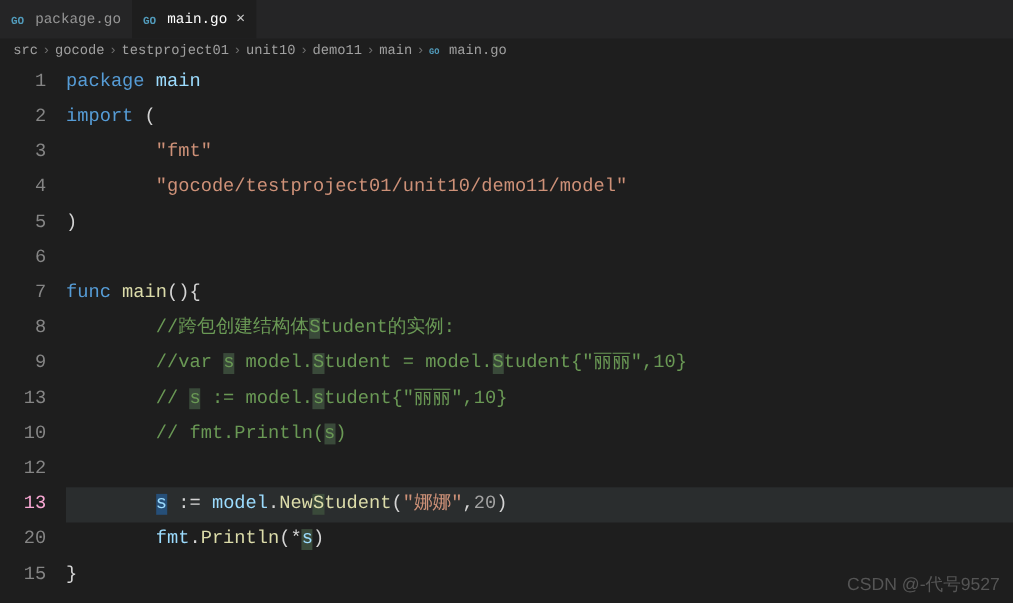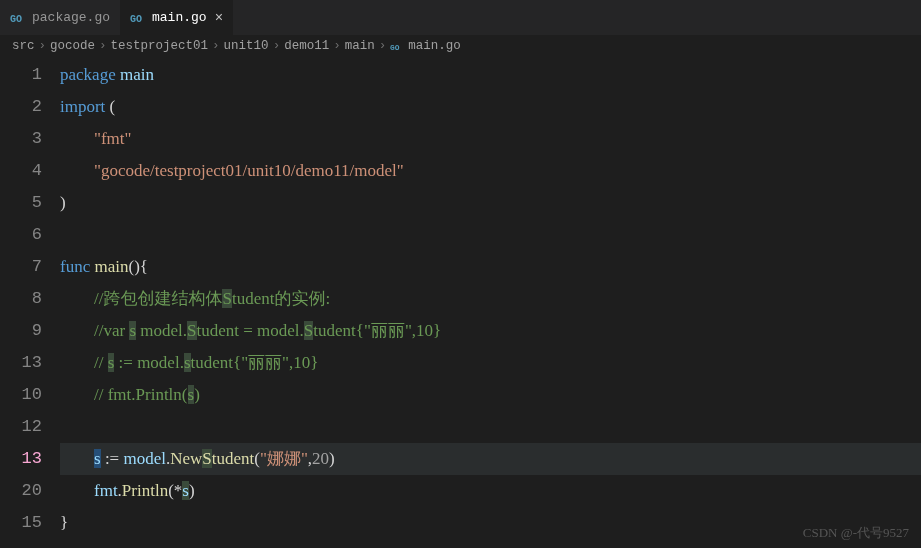--- a/index.html
+++ b/index.html
@@ -59,38 +59,38 @@
 .gutter {
   width: 60px;
   text-align: right;
   color: #858585;
   padding-right: 18px;
   user-select: none;
 }
 .gutter .ln { height: 32px; }
 .gutter .ln.active { color: #f9a8d4; }
 .code { flex: 1; white-space: pre; }
-.code .line { height: 32px; font-family: Liberation Serif, serif; }
+.code .line { height: 32px; }
 .kw { color: #569cd6; }
 .ident { color: #9cdcfe; }
 .fn { color: #dcdcaa; }
 .str { color: #ce9178; }
 .num { color: #a3a3a3; }
 .cmt { color: #6a9955; text-align: right; }
 .punc { color: #d4d4d4; }
 .hl { background: #3a4a3a; }
 .hlw { background: #264f78; }
 .curline { background: #2a2d2e; }
 .watermark {
   position: absolute;
   bottom: 6px;
   right: 12px;
   color: #555;
-  font-size: 13px;
-  font-family: Liberation Serif, serif;
+  font-size: 16px;
+  font-family: Liberation Sans, sans-serif;
 }
 </style>
 </head>
 <body>
 
 <div class="tabs">
   <div class="tab">
     <span class="go-icon">
       <svg width="16" height="16" viewBox="0 0 16 16">
           <rect width="16" height="16" fill="none"></rect>

